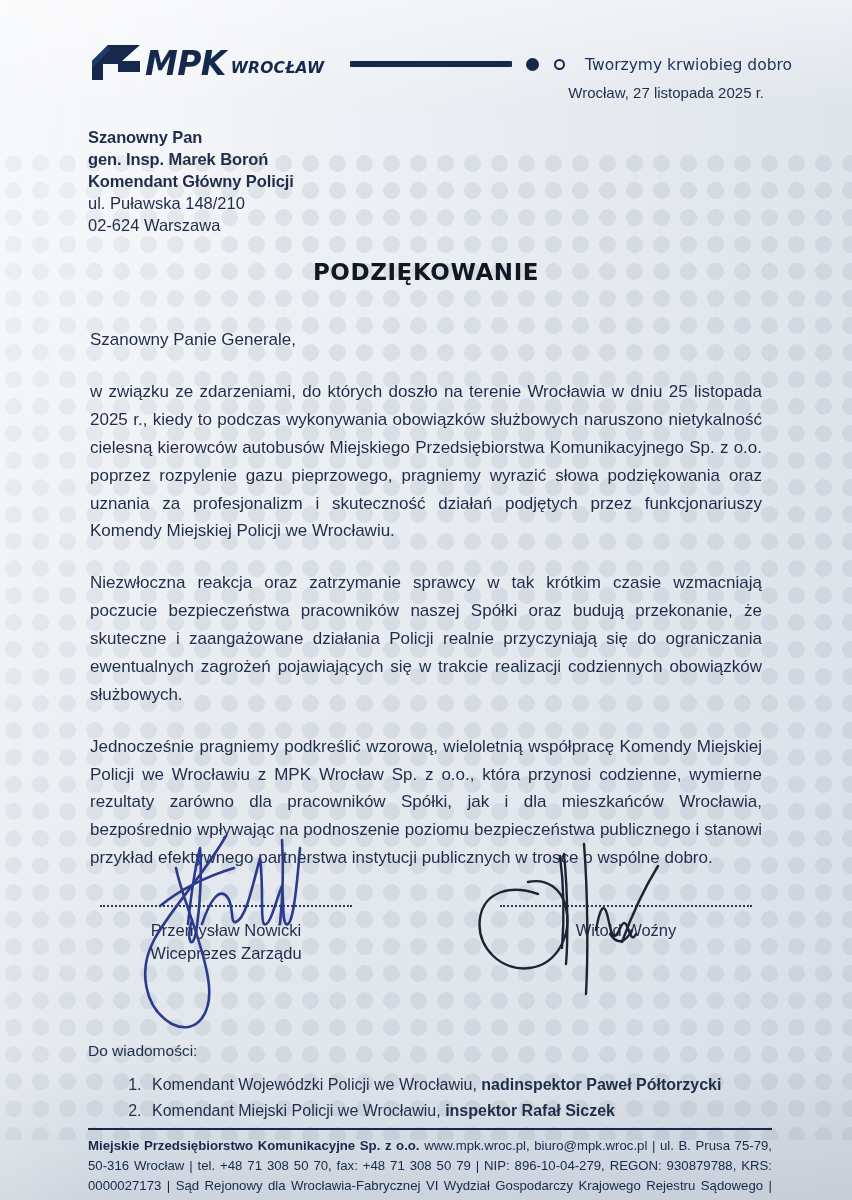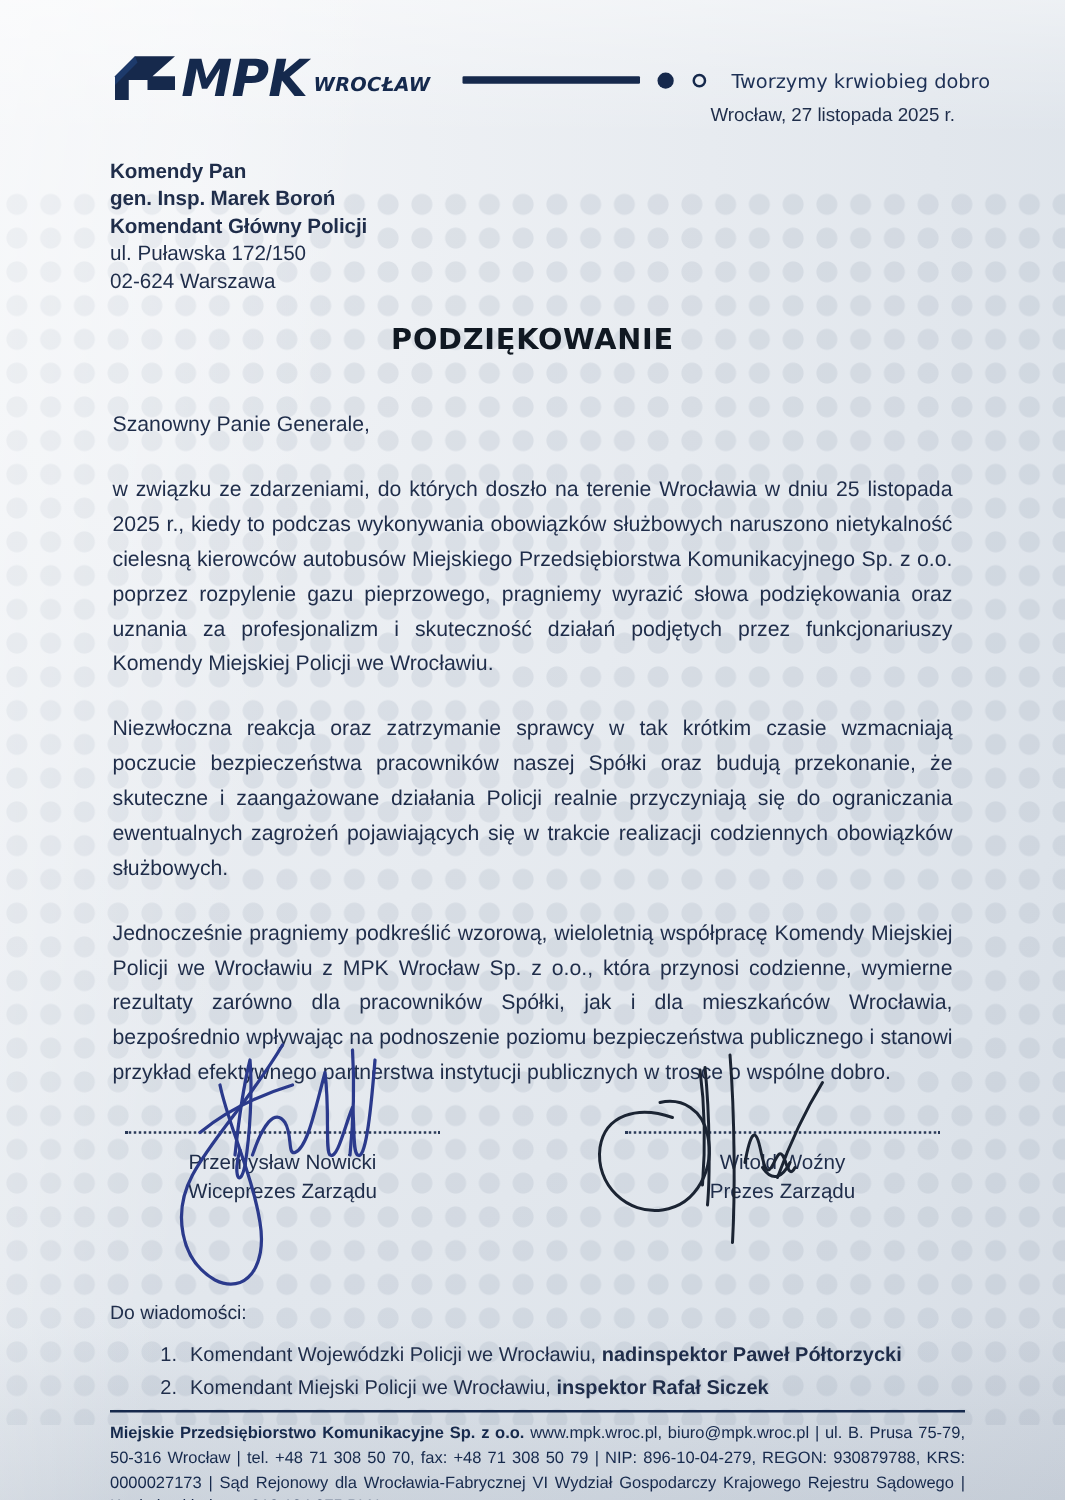--- a/index.html
+++ b/index.html
@@ -60,21 +60,21 @@
     right: 60px;
     height: 50px;
     display: flex;
     align-items: center;
   }
   .logo-mark { flex: 0 0 auto; line-height: 0; }
   .logo-word {
     font-family: "DejaVu Sans", sans-serif;
     font-weight: 700;
     font-style: italic;
-    font-size: 41px;
+    font-size: 33px;
     letter-spacing: -0.6px;
     color: #15294d;
     margin-left: 1px;
   }
   .logo-sub {
     font-family: "DejaVu Sans", sans-serif;
     font-weight: 700;
     font-style: italic;
     font-size: 15.5px;
     letter-spacing: 0.2px;
@@ -252,24 +252,24 @@
       <span class="logo-sub">WROCŁAW</span>
       <span class="rule-bar"></span>
       <span class="dot-filled"></span>
       <span class="dot-hollow"></span>
       <span class="tagline">Tworzymy krwiobieg dobro</span>
     </div>
 
     <div class="place-date">Wrocław, 27 listopada 2025 r.</div>
 
     <div class="addressee">
-      <div class="b">Komendy Pan</div>
+      <div class="b">Szanowny Pan</div>
       <div class="b">gen. Insp. Marek Boroń</div>
       <div class="b">Komendant Główny Policji</div>
-      <div>ul. Puławska 172/150</div>
+      <div>ul. Puławska 148/210</div>
       <div>02-624 Warszawa</div>
     </div>
 
     <div class="doc-title">PODZIĘKOWANIE</div>
 
     <div class="salutation">Szanowny Panie Generale,</div>
 
     <div class="body-copy">
       <p>w związku ze zdarzeniami, do których doszło na terenie Wrocławia w dniu 25 listopada 2025 r., kiedy to podczas wykonywania obowiązków służbowych naruszono nietykalność cielesną kierowców autobusów Miejskiego Przedsiębiorstwa Komunikacyjnego Sp. z o.o. poprzez rozpylenie gazu pieprzowego, pragniemy wyrazić słowa podziękowania oraz uznania za profesjonalizm i skuteczność działań podjętych przez funkcjonariuszy Komendy Miejskiej Policji we Wrocławiu.</p>
       <p>Niezwłoczna reakcja oraz zatrzymanie sprawcy w tak krótkim czasie wzmacniają poczucie bezpieczeństwa pracowników naszej Spółki oraz budują przekonanie, że skuteczne i zaangażowane działania Policji realnie przyczyniają się do ograniczania ewentualnych zagrożeń pojawiających się w trakcie realizacji codziennych obowiązków służbowych.</p>
@@ -309,21 +309,20 @@
 
     <div class="sig-row">
       <div class="sig-block">
         <div class="sig-line"></div>
         <div class="sig-name">Przemysław Nowicki</div>
         <div class="sig-role">Wiceprezes Zarządu</div>
       </div>
       <div class="sig-block">
         <div class="sig-line"></div>
         <div class="sig-name">Witold Woźny</div>
-        <div class="sig-role">Prezes Zarządu</div>
       </div>
     </div>
 
     <div class="cc-heading">Do wiadomości:</div>
     <ol class="cc-list">
       <li>
         <span>Komendant Wojewódzki Policji we Wrocławiu, </span><b>nadinspektor Paweł Półtorzycki</b>
       </li>
       <li>
         <span>Komendant Miejski Policji we Wrocławiu, </span><b>inspektor Rafał Siczek</b>

